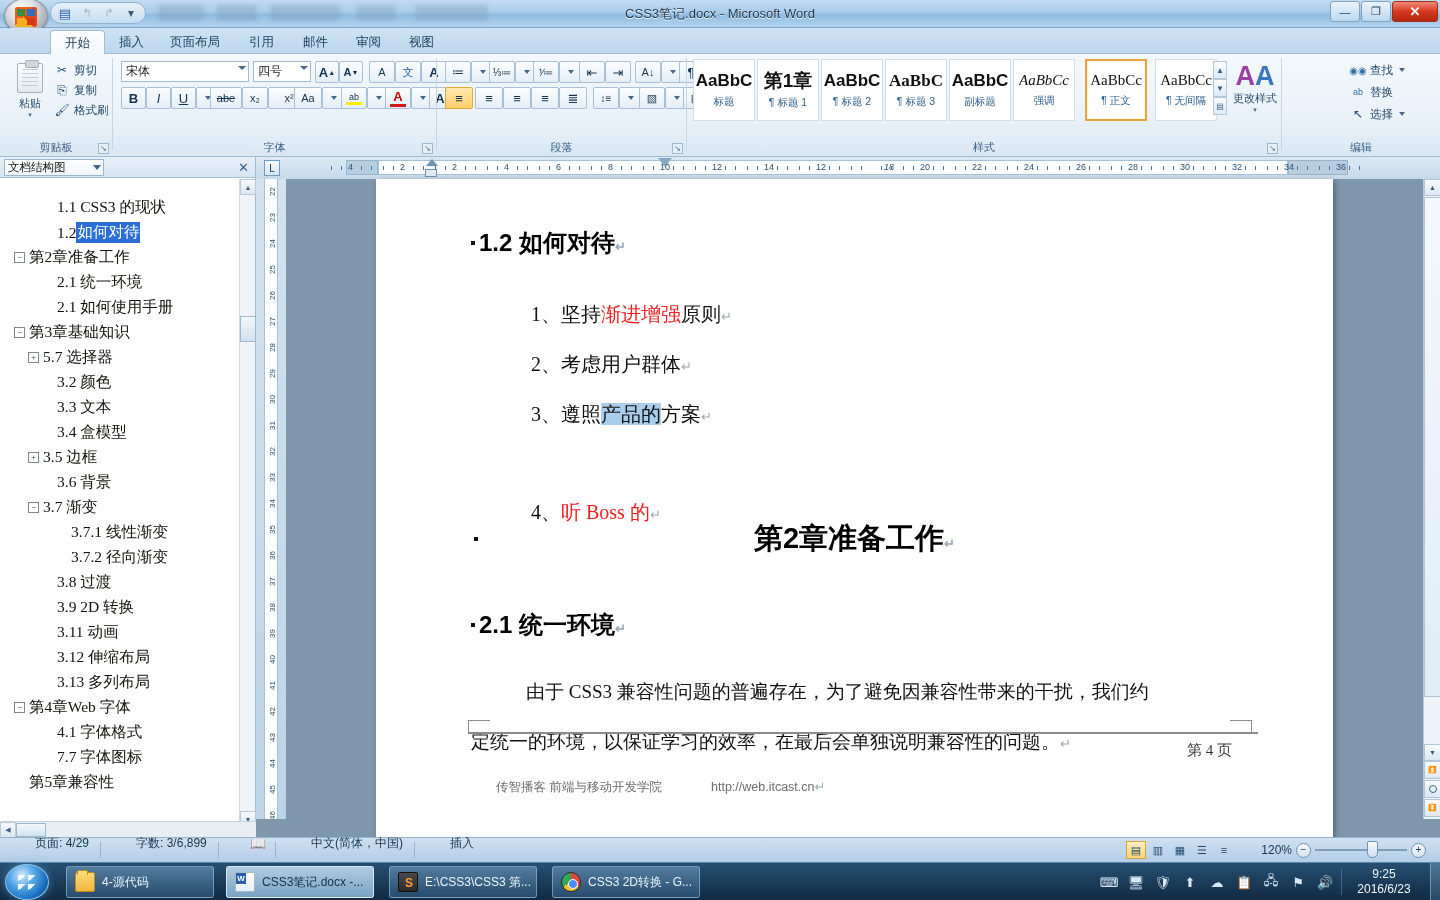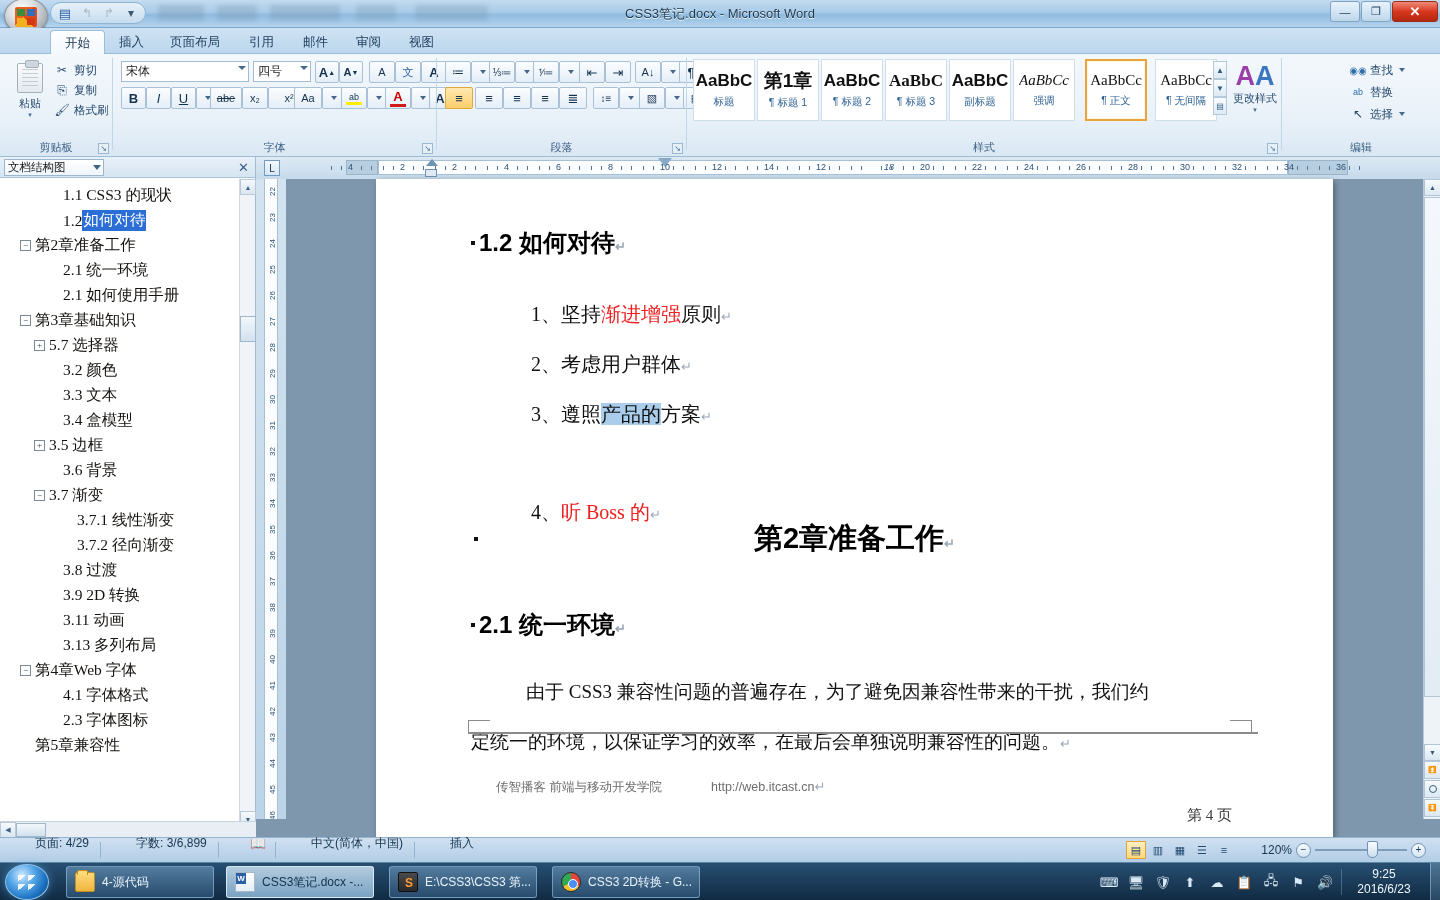--- a/index.html
+++ b/index.html
@@ -184,22 +184,22 @@
   }
   .nav-combo {
     margin-left: 4px; width: 100px; height: 17px; border: 1px solid #9bb7cf;
     background: linear-gradient(to bottom,#fff,#eef5fb); font-size: 11.5px;
     color: #1a1a1a; padding-left: 3px; line-height: 15px; position: relative;
   }
   .nav-combo .arrow{ position:absolute; right:2px; top:5px; width:0;height:0;
     border-left:4px solid transparent;border-right:4px solid transparent;border-top:5px solid #3c6489;}
   .nav-close { position: absolute; right: 6px; font-size: 13px; color: #3b6087; }
   .navlist {
-    position: absolute; top: 22px; left: 14px; width: 240px; height: 648px;
-    overflow: hidden; padding-top: 4px;
+    position: absolute; top: 22px; left: 8px; width: 240px; height: 648px;
+    overflow: hidden; padding-top: 16px;
   }
   .navrow {
     height: 25px; display: flex; align-items: center;
     font-family: "Liberation Serif", serif; font-size: 15.5px; color: #14110e;
     white-space: nowrap;
   }
   .navrow .exp {
     width: 11px; height: 11px; border: 1px solid #7c8a95; background: #fff;
     font-size: 9px; line-height: 9px; text-align: center; color: #33424e;
     margin-right: 4px; flex: none;
@@ -793,33 +793,37 @@
         <div class="navrow" style="padding-left: 34px;">
           <span class="exp none"></span>
           <span>3.9 2D 转换</span>
         </div>
         <div class="navrow" style="padding-left: 34px;">
           <span class="exp none"></span>
           <span>3.11 动画</span>
         </div>
         <div class="navrow" style="padding-left: 34px;">
           <span class="exp none"></span>
+          <span>3.12 伸缩布局</span>
+        </div>
+        <div class="navrow" style="padding-left: 34px;">
+          <span class="exp none"></span>
           <span>3.13 多列布局</span>
         </div>
         <div class="navrow" style="padding-left: 6px;">
           <span class="exp">−</span>
           <span>第4章Web 字体</span>
         </div>
         <div class="navrow" style="padding-left: 34px;">
           <span class="exp none"></span>
           <span>4.1 字体格式</span>
         </div>
         <div class="navrow" style="padding-left: 34px;">
           <span class="exp none"></span>
-          <span>2.3 字体图标</span>
+          <span>7.7 字体图标</span>
         </div>
         <div class="navrow" style="padding-left: 6px;">
           <span class="exp none"></span>
           <span>第5章兼容性</span>
         </div>
       </div>
 
     <div class="nav-sb">
       <div class="arrow-btn" style="position:absolute;top:0;">▲</div>
       <div class="thumb"></div>
@@ -1012,21 +1016,21 @@
         </div>
         <div class="bodytext" style="left:95px;top:550px;">
           <span>定统一的环境，以保证学习的效率，在最后会单独说明兼容性的问题。</span><span class="para-mark">↵</span>
         </div>
 
         <div class="footer-mark-l"></div>
         <div class="footer-mark-r"></div>
         <div class="footer-rule"></div>
         <div class="footer-txt" style="left:120px;top:600px;">传智播客  前端与移动开发学院</div>
         <div class="footer-txt" style="left:335px;top:600px;"><span>http://web.itcast.cn</span><span class="para-mark">↵</span></div>
-        <div class="footer-page" style="right:92px;top:627px;">第 4 页</div>
+        <div class="footer-page" style="right:92px;top:562px;">第 4 页</div>
 
       </div>
     </div>
 
     <div class="doc-vsb">
       <div class="sb-arrow" style="position:absolute;top:0;">▲</div>
       <div style="position:absolute;top:18px;left:0;width:17px;height:500px;background:linear-gradient(to bottom,#f4f8fc,#e2ecf5);border:1px solid #b1c5d6;"></div>
       <div class="sb-arrow" style="position:absolute;bottom:58px;">▼</div>
       <div class="sb-dbl" style="position:absolute;bottom:40px;">⏫</div>
       <div class="sb-circle" style="position:absolute;bottom:21px;">

